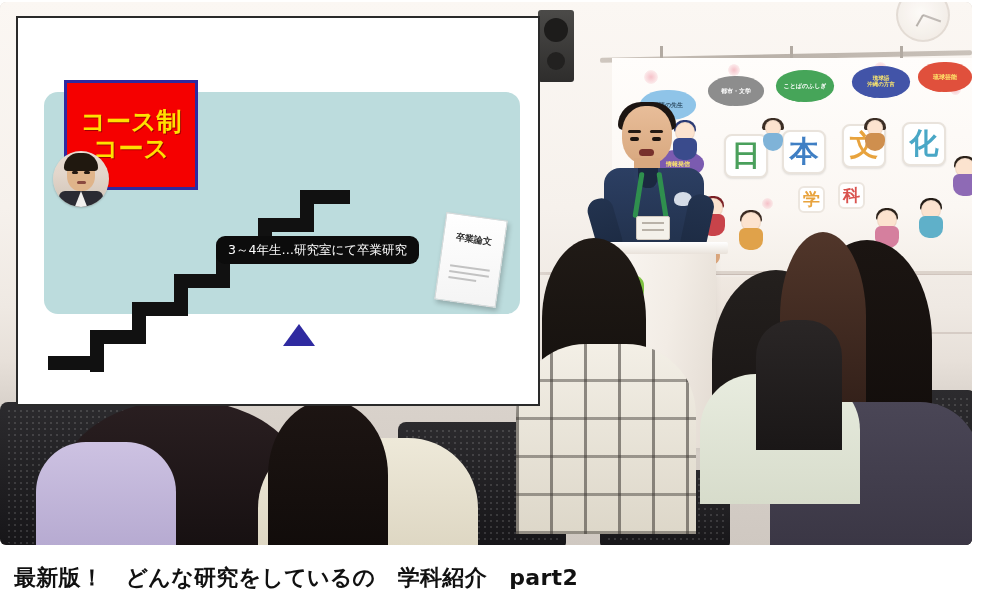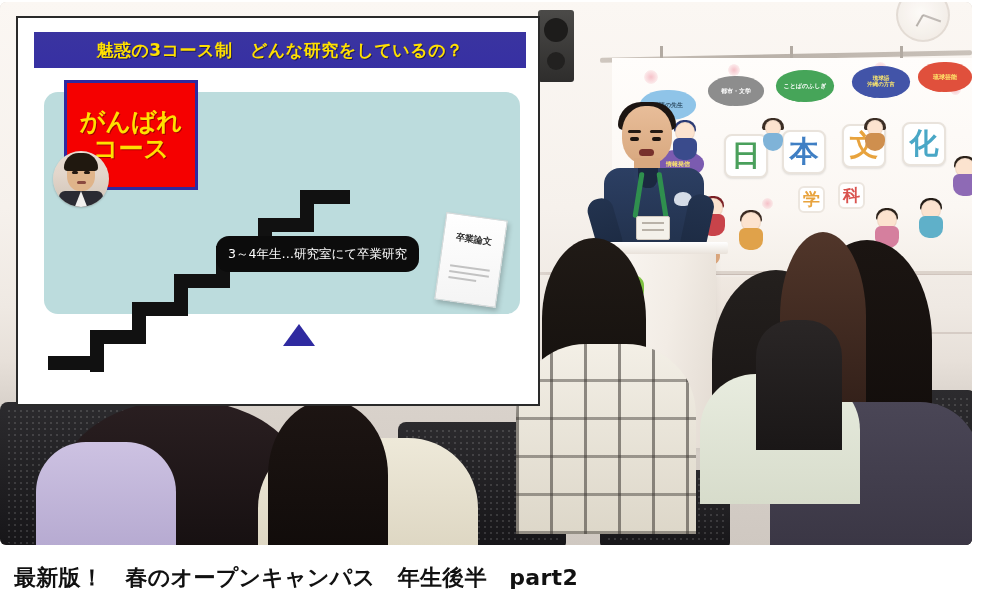--- a/index.html
+++ b/index.html
@@ -338,21 +338,21 @@
     position: absolute;
     background: #0c0c0c;
     border-radius: 9px;
     display: flex; align-items: center; justify-content: center;
     color: #ffffff;
     font-size: 12.5px;
     font-family: "DejaVu Sans", sans-serif;
     padding: 0 12px;
     white-space: nowrap;
   }
-  #callout-1 { left: 198px; top: 218px; height: 36px; border-radius: 13px; }
+  #callout-1 { left: 198px; top: 218px; height: 28px; }
   #callout-2 { left: 170px; top: 270px; height: 28px; }
 
   
   .thesis {
     position: absolute; left: 422px; top: 198px; width: 62px; height: 88px;
     background: linear-gradient(170deg,#ffffff,#f4f4f4);
     border: 1px solid #d9d9d9;
     transform: rotate(8deg);
     box-shadow: 2px 3px 5px rgba(0,0,0,.22);
   }
@@ -594,23 +594,20 @@
   <div style="position:absolute; left:36px; top:440px; width:140px; height:110px;
               background:linear-gradient(180deg,#cdc2e2,#b5a9d0); border-radius:50px 50px 0 0;"></div>
 
   <div style="position:absolute; left:258px; top:436px; width:220px; height:114px;
               background:linear-gradient(180deg,#eee9d9,#ddd6c2); border-radius:70px 70px 0 0;"></div>
   <div class="aud" style="left:268px; top:398px; width:120px; height:150px;
               background:linear-gradient(180deg,#1d1513,#110c0a);"></div>
 
   <div id="slide">
 
-    <div class="slide-title-bar">
-      <span>魅惑の3コース制　どんな研究をしているの？</span>
-    </div>
 
     <div class="teal-panel"></div>
 
     <div class="stairs">
       <div class="step" style="left:0px;   top:142px; width:56px; height:14px;"></div>
       <div class="step" style="left:42px;  top:128px; width:14px; height:30px;"></div>
       <div class="step" style="left:42px;  top:116px; width:56px; height:14px;"></div>
       <div class="step" style="left:84px;  top:100px; width:14px; height:30px;"></div>
       <div class="step" style="left:84px;  top:88px;  width:56px; height:14px;"></div>
       <div class="step" style="left:126px; top:72px;  width:14px; height:30px;"></div>
@@ -630,32 +627,32 @@
           <i></i>
           <i style="width:70%;"></i>
         </div>
     </div>
 
     <div class="callout" id="callout-1">
       <span>3～4年生…研究室にて卒業研究</span>
     </div>
 
     <div class="course-badge">
-      <span>がんばれ</span>
+      <span>コース制</span>
       <span>コース</span>
     </div>
     <div class="course-photo">
       <div class="cp-body"></div>
       <div class="cp-shirt"></div>
       <div class="cp-face"></div>
       <div class="cp-hair"></div>
       <div class="cp-eye" style="left:19px; top:20px;"></div>
       <div class="cp-eye" style="left:31px; top:20px;"></div>
       <div class="cp-mouth"></div>
     </div>
 
     <div class="tri-marker"></div>
 
   </div>
 
 </div>
 
-<div id="caption">最新版！　春のオープンキャンパス　年生後半　part2</div>
+<div id="caption">最新版！　どんな研究をしているの　学科紹介　part2</div>
 
 </body></html>

